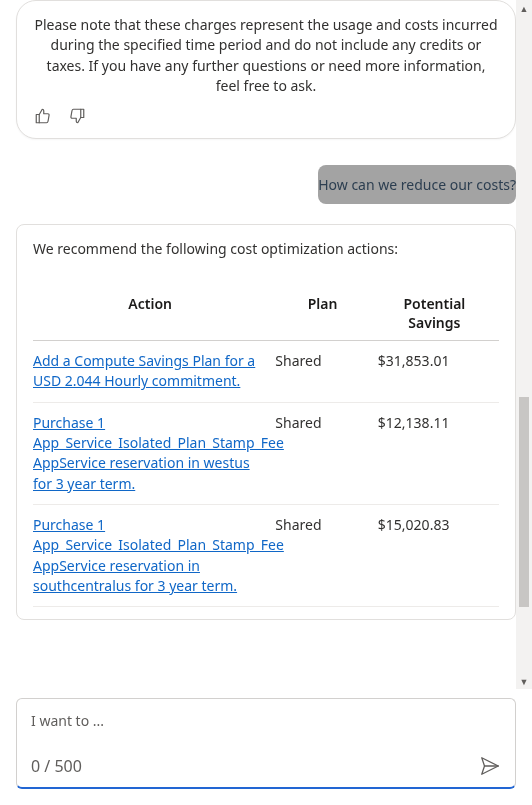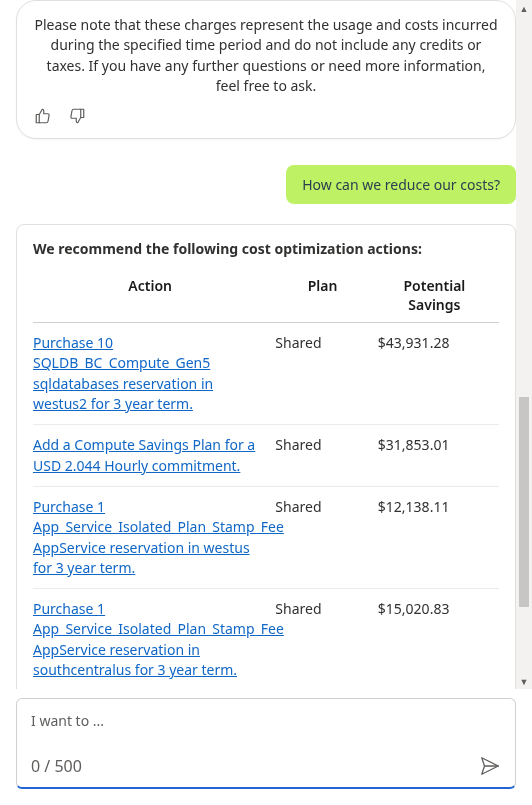--- a/index.html
+++ b/index.html
@@ -61,30 +61,29 @@
     cursor: pointer;
     color: #605e5c;
   }
   .icon-btn svg { width: 18px; height: 18px; }
   .user-bubble-row {
     display: flex;
     justify-content: flex-end;
     margin-bottom: 20px;
   }
   .user-bubble {
-    background: #bef264;
+    background: #a3a3a3;
     border-radius: 8px;
-    padding: 10px 16px;
+    padding: 10px 0;
     max-width: 75%;
     color: #2c3e50;
   }
   .rec-intro {
-    margin-bottom: 12px;
+    margin-bottom: 30px;
     color: #323130;
-    font-weight: bold;
   }
   table.rec {
     width: 100%;
     border-collapse: collapse;
     table-layout: fixed;
   }
   table.rec th {
     text-align: center;
     font-weight: 600;
     color: #1b1a19;
@@ -223,25 +222,20 @@
           </colgroup>
           <thead>
             <tr>
               <th>Action</th>
               <th>Plan</th>
               <th>Potential Savings</th>
             </tr>
           </thead>
           <tbody>
             <tr>
-              <td><a class="action-link">Purchase 10 SQLDB_BC_Compute_Gen5 sqldatabases reservation in westus2 for 3 year term.</a></td>
-              <td>Shared</td>
-              <td>$43,931.28</td>
-            </tr>
-            <tr>
               <td><a class="action-link">Add a Compute Savings Plan for a USD 2.044 Hourly commitment.</a></td>
               <td>Shared</td>
               <td>$31,853.01</td>
             </tr>
             <tr>
               <td><a class="action-link">Purchase 1 App_Service_Isolated_Plan_Stamp_Fee AppService reservation in westus for 3 year term.</a></td>
               <td>Shared</td>
               <td>$12,138.11</td>
             </tr>
             <tr>

